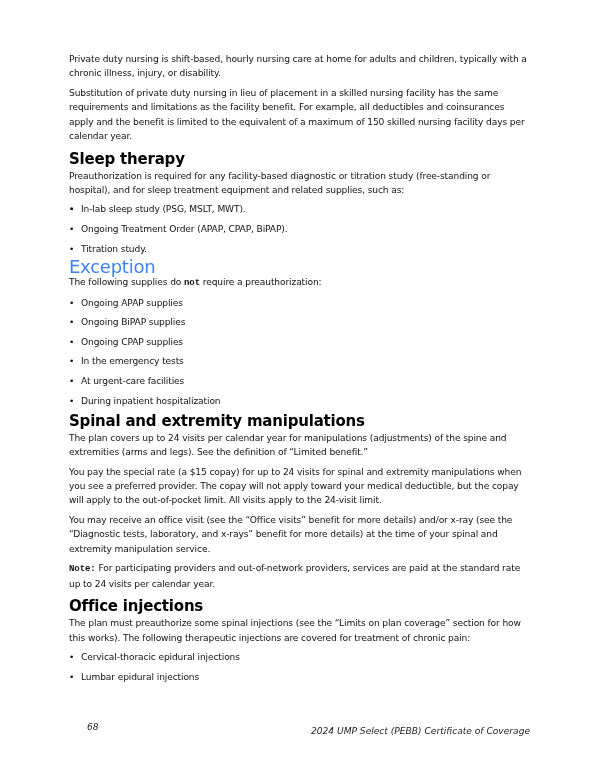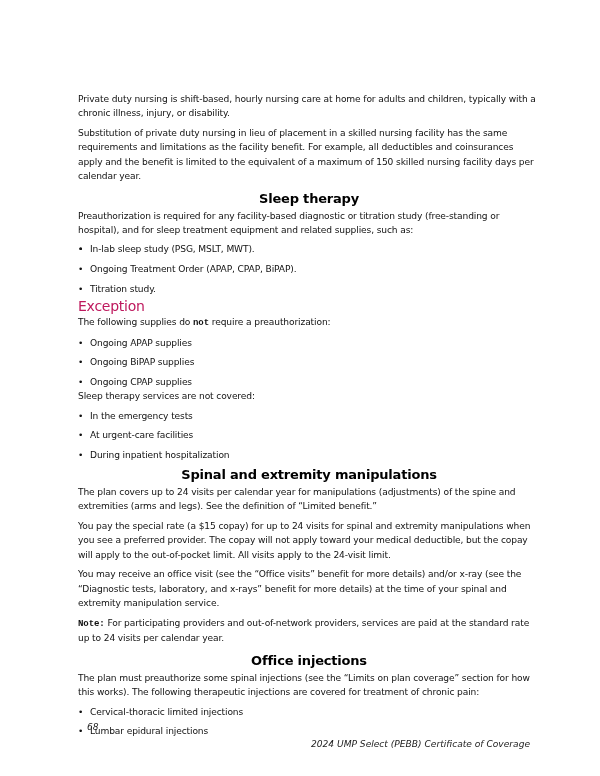--- a/index.html
+++ b/index.html
@@ -1,29 +1,29 @@
 <!DOCTYPE html>
 <html><head>
 <meta charset="utf-8">
 <style>
   html, body { margin: 0; padding: 0; background: #ffffff; }
   body { width: 600px; height: 776px; position: relative; overflow: hidden;
          font-family: "DejaVu Sans", sans-serif; color: #111111; }
-  .page { position: absolute; left: 78px; top: 52px; width: 462px; margin-top: 40px; }
+  .page { position: absolute; left: 69px; top: 52px; width: 462px; }
   p { margin: 0; font-size: 9.1px; line-height: 14.3px; letter-spacing: -0.12px; }
   .para { margin-bottom: 5.4px; }
-  h2 { margin: 3px 0 0 0; font-size: 13px; line-height: 20px; font-weight: bold; letter-spacing: -0.2px; color: #000; text-align: center; }
-  h3 { margin: 2px 0 0 0; font-size: 14px; line-height: 17px; font-weight: normal; color: #be185d; letter-spacing: -0.25px; }
+  h2 { margin: 3px 0 0 0; font-size: 15px; line-height: 20px; font-weight: bold; letter-spacing: -0.2px; color: #000; }
+  h3 { margin: 2px 0 0 0; font-size: 18px; line-height: 17px; font-weight: normal; color: #3b82f6; letter-spacing: -0.25px; }
   ul { list-style: none; margin: 0; padding: 0; }
   li { position: relative; padding-left: 12px; font-size: 9.1px; line-height: 14.3px; margin-top: 5.3px; letter-spacing: -0.12px; }
   li .bullet { position: absolute; left: 0; top: 0; }
   b { font-weight: bold; font-family: Liberation Mono, monospace; }
   .footer { position: absolute; left: 71px; top: 722px; width: 459px; font-size: 9.1px; font-style: italic; color: #222; }
   .footer .page-num { position: absolute; left: 16px; top: 0; }
-  .footer .doc-title { position: absolute; right: 0; top: 17px; white-space: nowrap; }
+  .footer .doc-title { position: absolute; right: 0; top: 4px; white-space: nowrap; }
 </style>
 </head>
 <body>
 
 <div class="page">
 
   <p class="para">Private duty nursing is shift-based, hourly nursing care at home for adults and children, typically with a chronic illness, injury, or disability.</p>
   <p class="para">Substitution of private duty nursing in lieu of placement in a skilled nursing facility has the same requirements and limitations as the facility benefit. For example, all deductibles and coinsurances apply and the benefit is limited to the equivalent of a maximum of 150 skilled nursing facility days per calendar year.</p>
 
   <section>
@@ -37,41 +37,40 @@
     </ul>
 
     <h3>Exception</h3>
     <p><span>The following supplies do </span><b>not</b><span> require a preauthorization:</span></p>
     <ul>
       <li><span class="bullet">•</span><span>Ongoing APAP supplies</span></li>
       <li><span class="bullet">•</span><span>Ongoing BiPAP supplies</span></li>
       <li><span class="bullet">•</span><span>Ongoing CPAP supplies</span></li>
     </ul>
 
-    <p>Sleep therapy services are not covered:</p>
     <ul>
       <li><span class="bullet">•</span><span>In the emergency tests</span></li>
       <li><span class="bullet">•</span><span>At urgent-care facilities</span></li>
       <li><span class="bullet">•</span><span>During inpatient hospitalization</span></li>
     </ul>
   </section>
 
   <section>
     <h2>Spinal and extremity manipulations</h2>
     <p class="para">The plan covers up to 24 visits per calendar year for manipulations (adjustments) of the spine and extremities (arms and legs). See the definition of “Limited benefit.”</p>
     <p class="para">You pay the special rate (a $15 copay) for up to 24 visits for spinal and extremity manipulations when you see a preferred provider. The copay will not apply toward your medical deductible, but the copay will apply to the out-of-pocket limit. All visits apply to the 24-visit limit.</p>
     <p class="para">You may receive an office visit (see the “Office visits” benefit for more details) and/or x-ray (see the “Diagnostic tests, laboratory, and x-rays” benefit for more details) at the time of your spinal and extremity manipulation service.</p>
     <p class="para"><b>Note:</b><span> For participating providers and out-of-network providers, services are paid at the standard rate up to 24 visits per calendar year.</span></p>
   </section>
 
   <section>
     <h2>Office injections</h2>
     <p>The plan must preauthorize some spinal injections (see the “Limits on plan coverage” section for how this works). The following therapeutic injections are covered for treatment of chronic pain:</p>
     <ul>
-      <li><span class="bullet">•</span><span>Cervical-thoracic limited injections</span></li>
+      <li><span class="bullet">•</span><span>Cervical-thoracic epidural injections</span></li>
       <li><span class="bullet">•</span><span>Lumbar epidural injections</span></li>
     </ul>
   </section>
 </div>
 
 <div class="footer">
   <span class="page-num">68</span>
   <span class="doc-title">2024 UMP Select (PEBB) Certificate of Coverage</span>
 </div>
 

